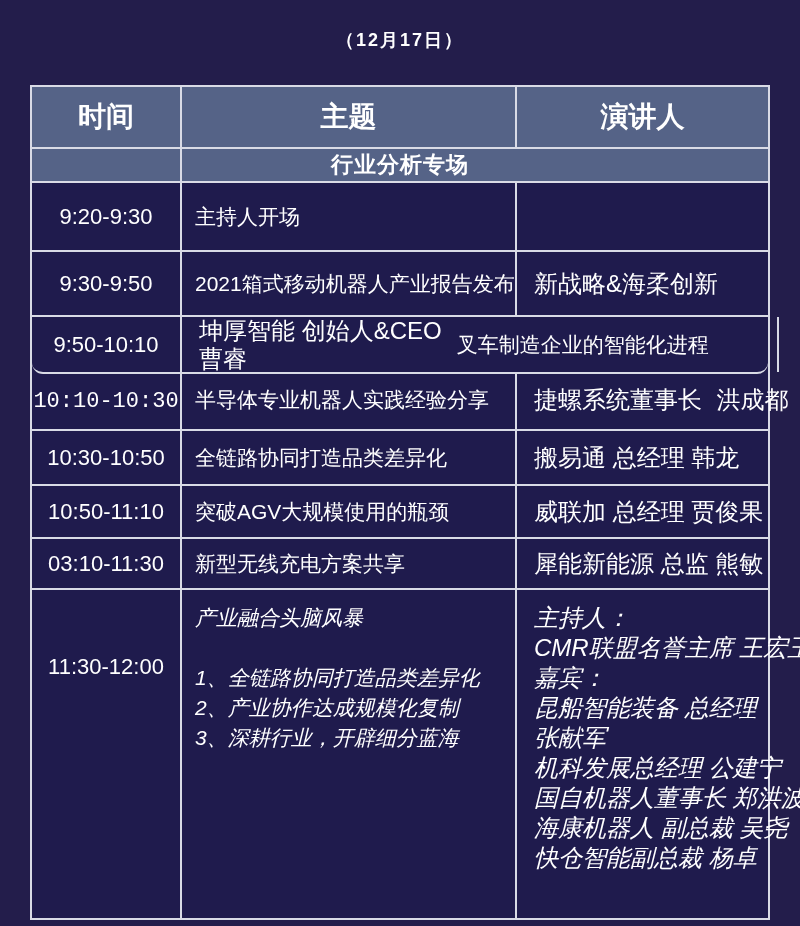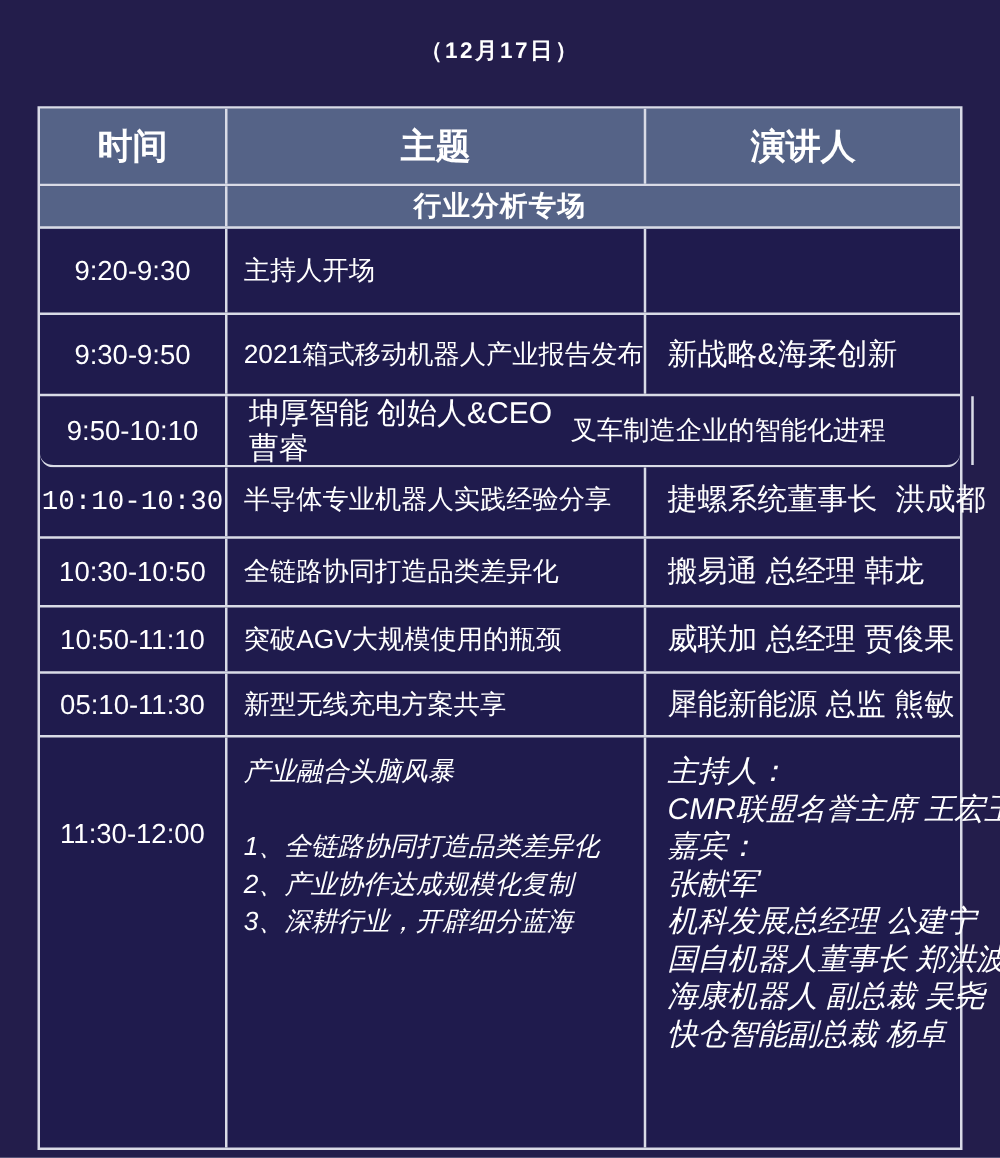--- a/index.html
+++ b/index.html
@@ -169,21 +169,21 @@
       <div class="cell time-col">10:50-11:10</div>
       <div class="cell topic-col">
           <div class="line">突破AGV大规模使用的瓶颈</div>
         </div>
       <div class="cell speaker-col">
           <div class="line">威联加 总经理 贾俊果</div>
         </div>
     </div>
 
     <div class="row r6">
-      <div class="cell time-col">05:10-11:30</div>
+      <div class="cell time-col">03:10-11:30</div>
       <div class="cell topic-col">
           <div class="line">新型无线充电方案共享</div>
         </div>
       <div class="cell speaker-col">
           <div class="line">犀能新能源 总监 熊敏</div>
         </div>
     </div>
 
     <div class="row r7">
       <div class="cell time-col">11:30-12:00</div>
@@ -191,20 +191,21 @@
           <div class="line">产业融合头脑风暴</div>
           <div class="line">&nbsp;</div>
           <div class="line">1、全链路协同打造品类差异化</div>
           <div class="line">2、产业协作达成规模化复制</div>
           <div class="line">3、深耕行业，开辟细分蓝海</div>
         </div>
       <div class="cell speaker-col">
           <div class="line">主持人：</div>
           <div class="line">CMR联盟名誉主席 王宏玉</div>
           <div class="line">嘉宾：</div>
+          <div class="line">昆船智能装备 总经理</div>
           <div class="line">张献军</div>
           <div class="line">机科发展总经理 公建宁</div>
           <div class="line">国自机器人董事长 郑洪波</div>
           <div class="line">海康机器人 副总裁 吴尧</div>
           <div class="line">快仓智能副总裁 杨卓</div>
         </div>
     </div>
 
   </div>
 </div>

